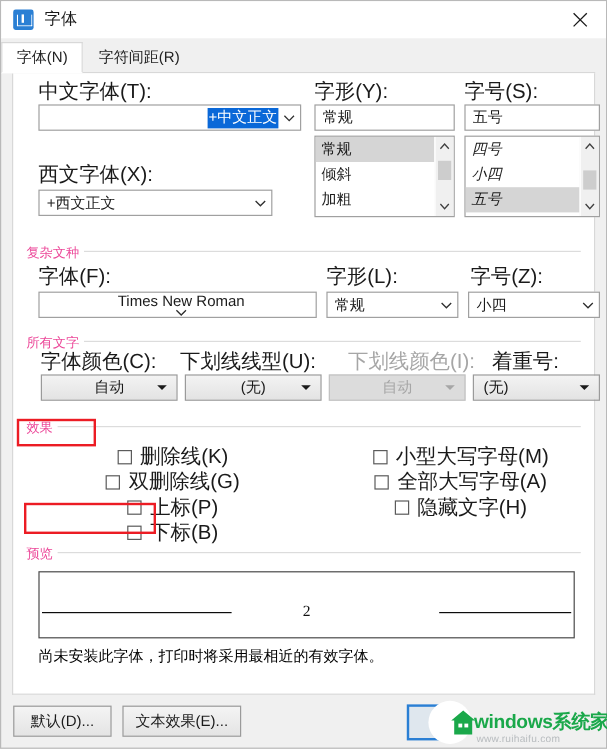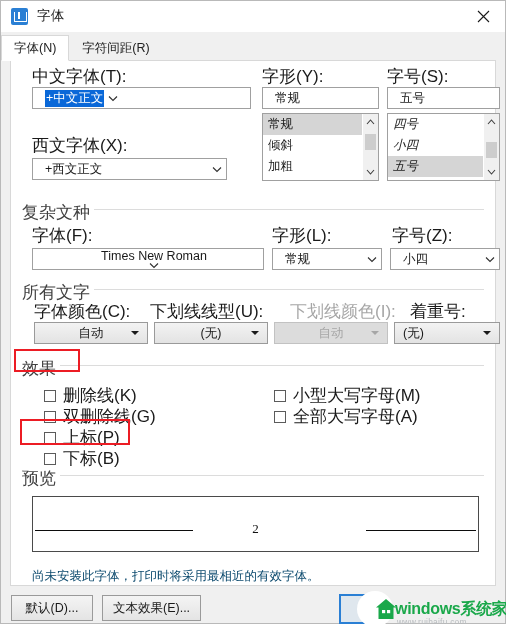--- a/index.html
+++ b/index.html
@@ -128,22 +128,23 @@
   
   .combo {
     height: 22px;
     border: 1px solid #a0a0a0;
     background: #ffffff;
     display: flex;
     align-items: center;
     position: relative;
     font-size: 12.5px;
     color: #1a1a1a;
-    padding-left: 12px;
-    cursor: pointer;
+    padding-left: 6px;
+    cursor: pointer;
+    justify-content: flex-end;
   }
   .combo .val { flex: 1; overflow: hidden; white-space: nowrap; }
   .combo .val.sel {
     background: #0a68d8;
     color: #ffffff;
     display: inline-block;
     flex: 0 0 auto;
     padding: 0 1px;
   }
   .chev {
@@ -194,22 +195,22 @@
   .sb-thumb {
     position: absolute;
     left: 2px; right: 2px;
     height: 16px;
     background: #cdcdcd;
   }
 
   
   .group { position: relative; margin-top: 9px; }
   .group > .gtitle {
-    font-size: 17px;
-    color: #404040;
+    font-size: 11px;
+    color: #ec4899;
     background: #ffffff;
     padding-right: 4px;
     display: inline-block;
     position: relative;
     z-index: 2;
   }
   .group > .gline {
     position: absolute;
     left: 0; right: 0;
     top: 8px;
@@ -246,20 +247,21 @@
     border-top: 4px solid #1a1a1a;
   }
   .btncombo.disabled .tri { border-top-color: #a6a6a6; }
 
   
   .cbrow {
     display: flex;
     align-items: center;
     height: 21px;
     cursor: pointer;
+    justify-content: center;
   }
   .cbbox {
     width: 12px; height: 12px;
     border: 1px solid #5b5b5b;
     background: #fff;
     flex: 0 0 auto;
   }
   .cbrow .lbl { margin-left: 7px; }
 
   
@@ -279,22 +281,22 @@
     position: absolute;
     left: 0; right: 0;
     top: 24px;
     text-align: center;
     font-family: "Liberation Serif", "DejaVu Serif", serif;
     font-size: 13px;
     color: #111;
   }
   .note {
     font-size: 12.5px;
-    color: #0c4a6e;
-    margin-top: 16px;
+    color: #000000;
+    margin-top: 7px;
   }
 
   
   .footer {
     height: 44px; min-height: 44px;
     position: relative;
     display: flex;
     align-items: center;
     padding-left: 10px;
     gap: 9px;
@@ -569,20 +571,24 @@
         </div>
 
         <div style="position:absolute;left:252px;top:0;width:220px;">
           <div class="cbrow">
             <span class="cbbox"></span>
             <span class="lbl">小型大写字母(M)</span>
           </div>
           <div class="cbrow">
             <span class="cbbox"></span>
             <span class="lbl">全部大写字母(A)</span>
+          </div>
+          <div class="cbrow">
+            <span class="cbbox"></span>
+            <span class="lbl">隐藏文字(H)</span>
           </div>
         </div>
       </div>
     </div>
 
     <div class="group" style="margin-top:-4px;">
       <div class="gline"></div>
       <span class="gtitle">预览</span>
 
       <div class="preview-box" style="margin-top:6px;margin-left:10px;margin-right:5px;">

